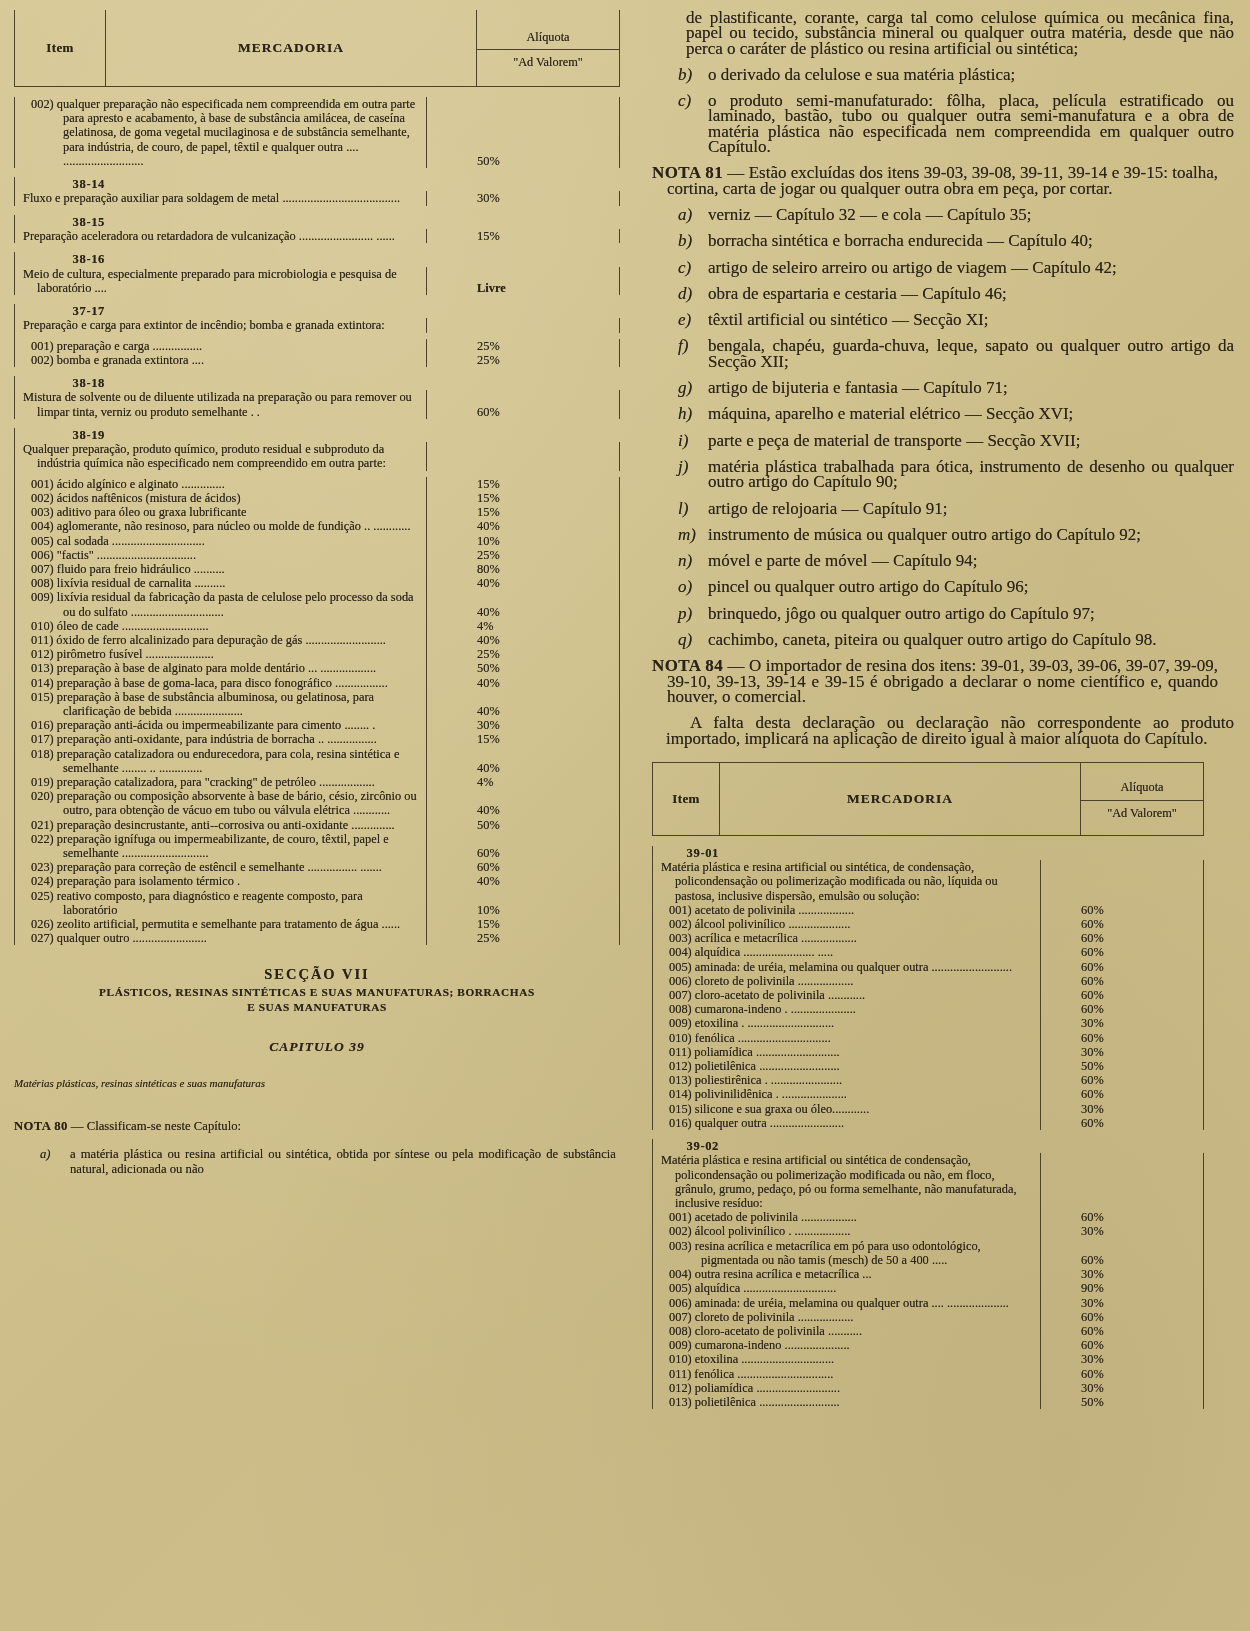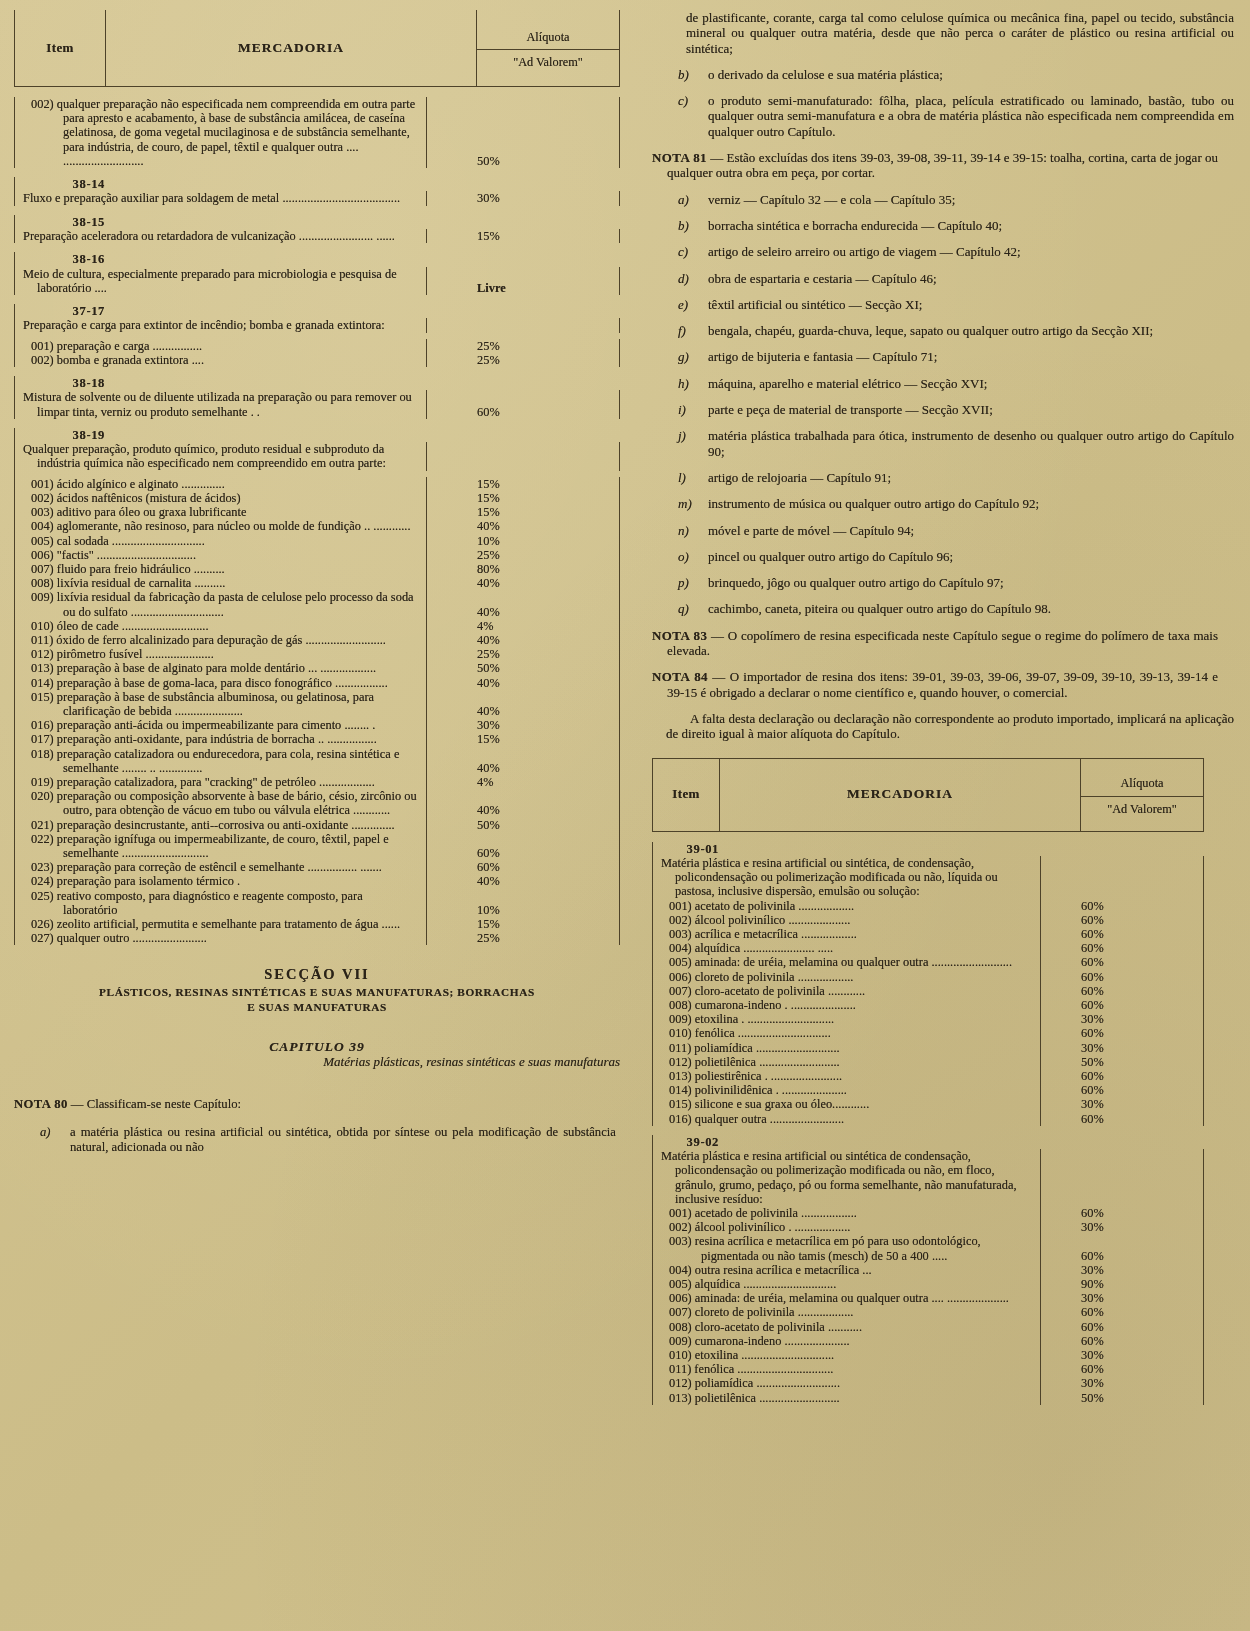--- a/index.html
+++ b/index.html
@@ -53,36 +53,36 @@
   .t-line{display:flex;line-height:14.2px;}
   .t-text{flex:1;padding-left:22px;padding-right:6px;text-indent:-14px;word-break:break-word;}
   .ind .t-text{padding-left:48px;text-indent:-32px;}
   .gap{margin-top:6px;}
   .t-rate{width:142px;flex-shrink:0;border-left:1px solid var(--rule);border-right:1px solid var(--rule);
     display:flex;align-items:flex-end;padding-left:50px;}
   .rt .t-rate{width:122px;padding-left:40px;}
   .t-rate.bold{font-weight:700;}
 
   
-  .notes{font-size:13px;line-height:15.3px;}
+  .notes{font-size:17px;line-height:15.3px;}
   .blk{margin-bottom:11px;}
   .para{margin-left:34px;margin-right:4px;text-align:justify;}
   .lettered{display:flex;margin-left:26px;margin-right:4px;}
   .letter{width:30px;flex-shrink:0;font-style:italic;}
   .ltext{flex:1;text-align:justify;}
   .note{padding-left:15px;text-indent:-15px;text-align:justify;margin-right:20px;}
   .np{font-weight:700;letter-spacing:.4px;}
   .parain{margin:0 4px 12px 14px;text-indent:24px;text-align:justify;}
 
   
   .section{margin-top:22px;font-size:12.7px;line-height:15.3px;}
   .sec-title{text-align:center;font-weight:700;letter-spacing:2px;font-size:14.5px;margin-bottom:2px;}
   .sec-sub{text-align:center;font-weight:700;font-size:11.3px;letter-spacing:.6px;line-height:15px;}
   .cap-title{text-align:center;font-weight:700;font-style:italic;font-size:13.5px;margin-top:24px;letter-spacing:1px;}
-  .cap-desc{text-align:right;font-style:italic;font-size:13px;}
+  .cap-desc{text-align:left;font-style:italic;font-size:11px;margin-top:22px;}
   .nota80{margin-top:28px;padding-left:15px;text-indent:-15px;}
   .section .lettered{margin-top:12px;}
 </style>
 </head>
 <body>
 
 <div class="page">
 
   <div class="col col-left">
     <div class="ttable lt">
@@ -362,21 +362,20 @@
           <span class="ltext">pincel ou qualquer outro artigo do Capítulo 96;</span>
         </div>
         <div class="blk lettered">
           <span class="letter">p)</span>
           <span class="ltext">brinquedo, jôgo ou qualquer outro artigo do Capítulo 97;</span>
         </div>
         <div class="blk lettered">
           <span class="letter">q)</span>
           <span class="ltext">cachimbo, caneta, piteira ou qualquer outro artigo do Capítulo 98.</span>
         </div>
-        <div class="blk note"><span class="np">NOTA 83</span> — O copolímero de resina especificada neste Capítulo segue o regime do polímero de taxa mais elevada.</div>
         <div class="blk note"><span class="np">NOTA 84</span> — O importador de resina dos itens: 39-01, 39-03, 39-06, 39-07, 39-09, 39-10, 39-13, 39-14 e 39-15 é obrigado a declarar o nome científico e, quando houver, o comercial.</div>
         <div class="blk parain">A falta desta declaração ou declaração não correspondente ao produto importado, implicará na aplicação de direito igual à maior alíquota do Capítulo.</div>
       </div>
 
     <div class="ttable rt">
       <div class="t-header">
         <div class="h-item">Item</div>
         <div class="h-merc">MERCADORIA</div>
         <div class="h-rate">
           <span class="l1">Alíquota</span>

